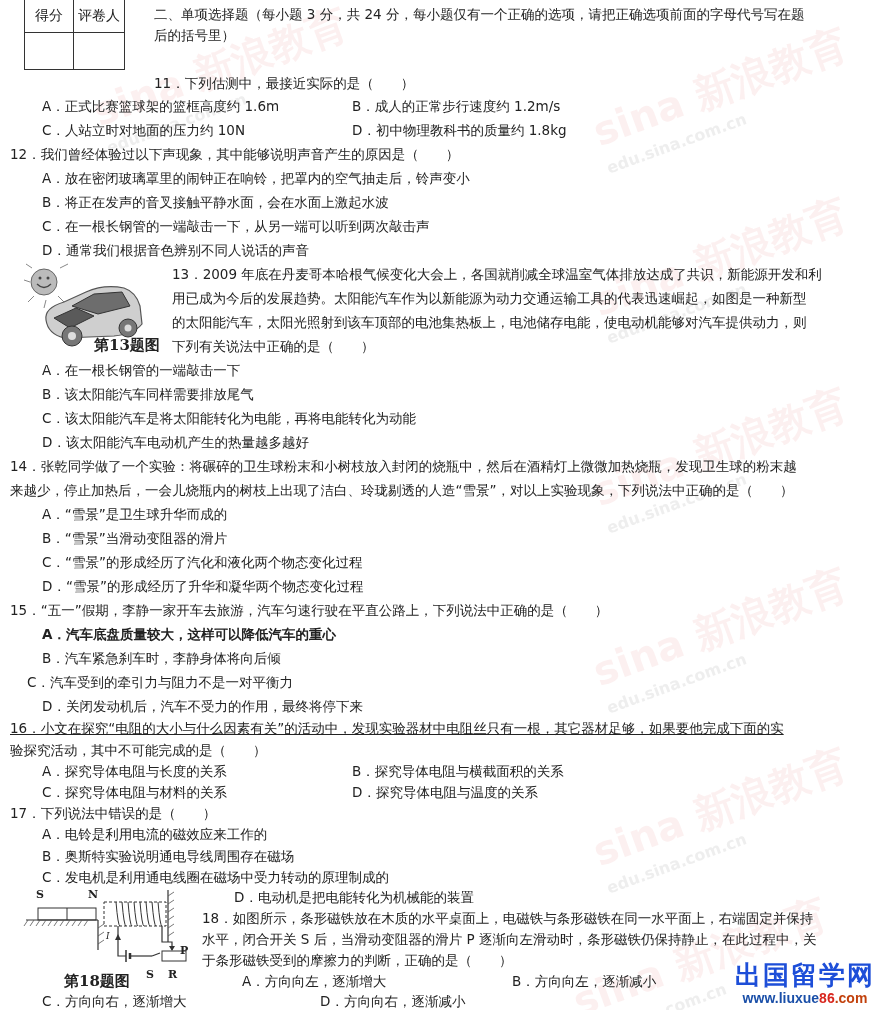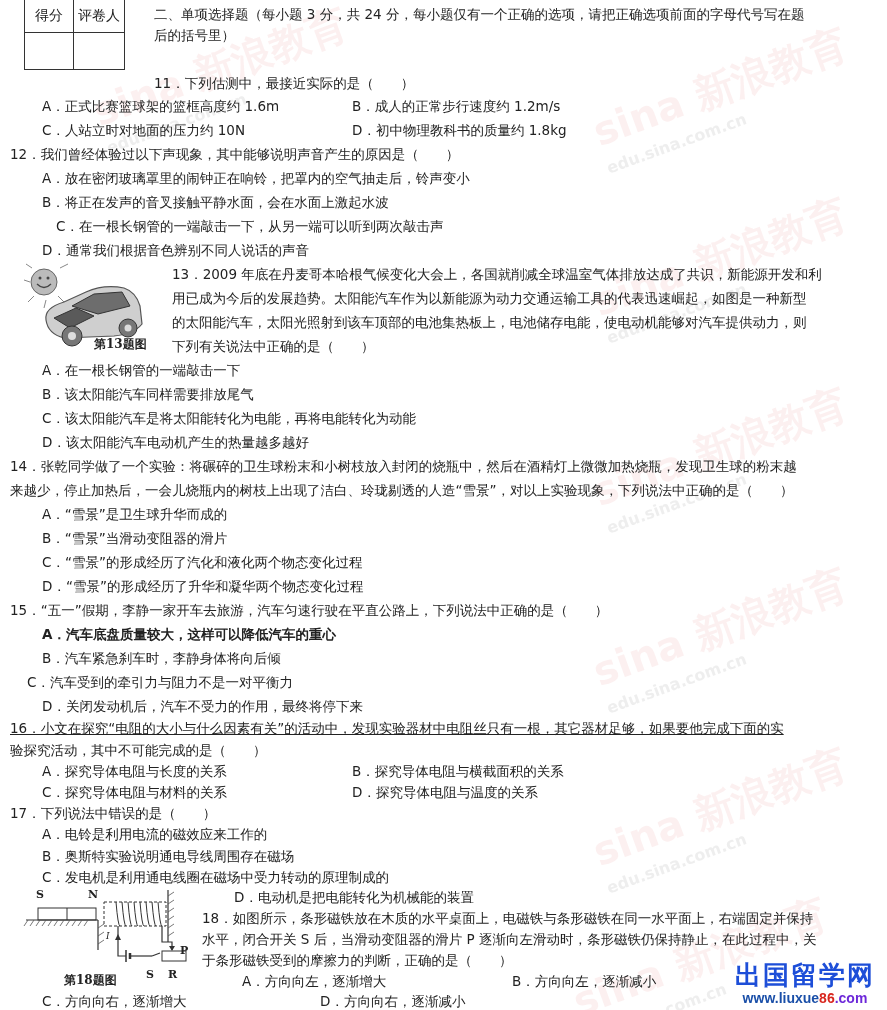--- a/index.html
+++ b/index.html
@@ -7,21 +7,21 @@
          font-family:"DejaVu Sans", "Liberation Sans", sans-serif; color:#222; font-size:13.5px; }
   .abs { position:absolute; white-space:nowrap; line-height:20px; }
   .score-table { position:absolute; left:24px; top:0; border-collapse:collapse;padding-left:40px; }
   .score-table td { border:1.3px solid #333; width:48px; height:32px; text-align:center; font-size:14px; padding:0; }
   .score-table td.wide { width:50px; }
   .score-table tr:first-child td { border-top:none; }
   .watermark { position:absolute; color:rgba(220,60,60,0.08); font-size:40px; font-weight:bold;
                transform:rotate(-20deg); white-space:nowrap; pointer-events:none; }
   .watermark small { display:block; font-size:16px; color:rgba(160,160,160,0.18); }
   .fig { position:absolute; }
-  .caption { position:absolute; font-family:"DejaVu Serif", serif; font-weight:bold; font-size:12px; }
+  .caption { position:absolute; font-family:"DejaVu Serif", serif; font-weight:bold; font-size:15px; }
   .logo { position:absolute; right:12px; bottom:4px; text-align:center; }
   .logo .cn { font-size:26px; font-weight:bold; color:#1d4ed8; letter-spacing:2px; line-height:30px; }
   .logo .url { font-size:14px; font-weight:bold; color:#1a4fa8; line-height:16px; font-family:"Liberation Sans", sans-serif; }
   .logo .url span { color:#d8261e; }
 </style>
 </head>
 <body>
 
 <div class="watermark" style="left:90px;top:40px;"><span>sina 新浪教育</span><small>edu.sina.com.cn</small></div>
 <div class="watermark" style="left:590px;top:60px;"><span>sina 新浪教育</span><small>edu.sina.com.cn</small></div>
@@ -49,21 +49,21 @@
 
 <div class="abs" style="left:154px;top:73px;">11．下列估测中，最接近实际的是（　　）</div>
 <div class="abs" style="left:42px;top:96px;">A．正式比赛篮球架的篮框高度约 1.6m</div>
 <div class="abs" style="left:352px;top:96px;">B．成人的正常步行速度约 1.2m/s</div>
 <div class="abs" style="left:42px;top:120px;">C．人站立时对地面的压力约 10N</div>
 <div class="abs" style="left:352px;top:120px;">D．初中物理教科书的质量约 1.8kg</div>
 
 <div class="abs" style="left:10px;top:144px;">12．我们曾经体验过以下声现象，其中能够说明声音产生的原因是（　　）</div>
 <div class="abs" style="left:42px;top:168px;">A．放在密闭玻璃罩里的闹钟正在响铃，把罩内的空气抽走后，铃声变小</div>
 <div class="abs" style="left:42px;top:192px;">B．将正在发声的音叉接触平静水面，会在水面上激起水波</div>
-<div class="abs" style="left:56px;top:216px;">C．在一根长钢管的一端敲击一下，从另一端可以听到两次敲击声</div>
+<div class="abs" style="left:42px;top:216px;">C．在一根长钢管的一端敲击一下，从另一端可以听到两次敲击声</div>
 <div class="abs" style="left:42px;top:240px;">D．通常我们根据音色辨别不同人说话的声音</div>
 
 <div class="fig" style="left:24px;top:262px;width:148px;height:90px;">
   <svg width="148" height="90" viewBox="0 0 148 90">
     <g stroke="#888" stroke-width="1">
       <line x1="6" y1="20" x2="0" y2="18"></line>
         <line x1="10" y1="34" x2="4" y2="40"></line>
         <line x1="22" y1="38" x2="20" y2="46"></line>
       <line x1="34" y1="34" x2="40" y2="40"></line>
         <line x1="36" y1="6" x2="44" y2="2"></line>
@@ -188,14 +188,14 @@
 <div class="abs" style="left:202px;top:908px;">18．如图所示，条形磁铁放在木质的水平桌面上，电磁铁与条形磁铁在同一水平面上，右端固定并保持</div>
 <div class="abs" style="left:202px;top:929px;">水平，闭合开关 S 后，当滑动变阻器的滑片 P 逐渐向左滑动时，条形磁铁仍保持静止，在此过程中，关</div>
 <div class="abs" style="left:202px;top:950px;">于条形磁铁受到的摩擦力的判断，正确的是（　　）</div>
 <div class="abs" style="left:242px;top:971px;">A．方向向左，逐渐增大</div>
 <div class="abs" style="left:512px;top:971px;">B．方向向左，逐渐减小</div>
 <div class="abs" style="left:42px;top:991px;">C．方向向右，逐渐增大</div>
 <div class="abs" style="left:320px;top:991px;">D．方向向右，逐渐减小</div>
 
 <div class="logo">
   <div class="cn">出国留学网</div>
-  <div class="url"><span style="color:#1a4fa8">www.liuxue</span><span>86</span><span style="color:#6d28d9">.com</span></div>
+  <div class="url"><span style="color:#1a4fa8">www.liuxue</span><span>86</span><span style="color:#c2410c">.com</span></div>
 </div>
 
 </body></html>

